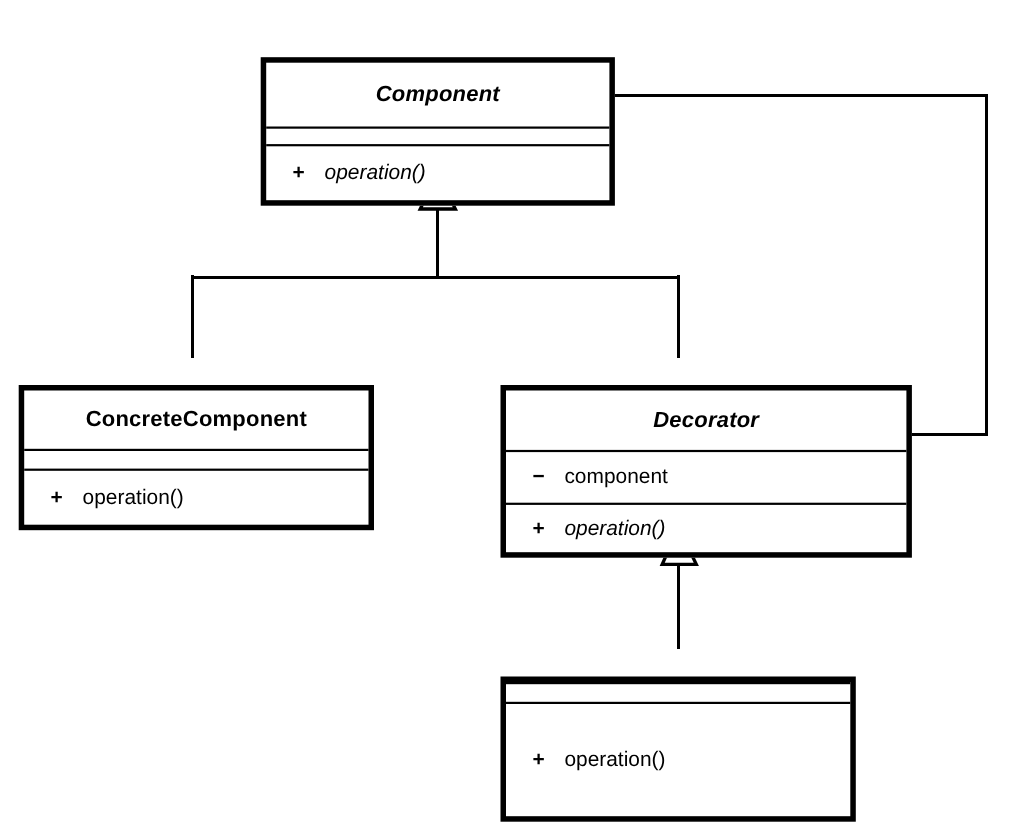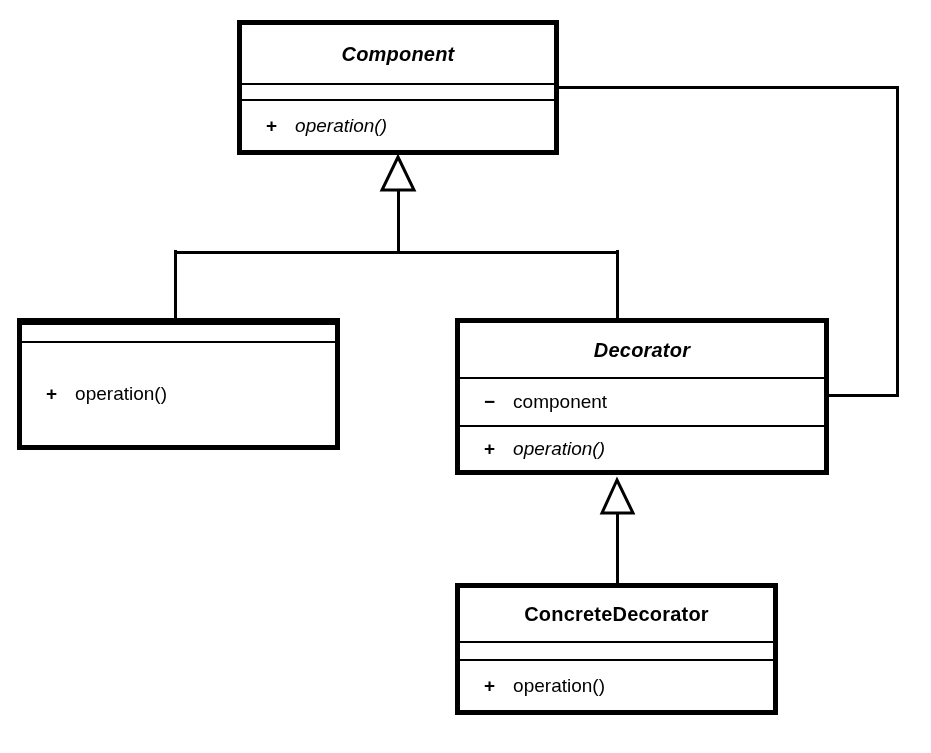--- a/index.html
+++ b/index.html
@@ -22,20 +22,21 @@
     width: 931px;
     height: 753px;
   }
   .uml-class {
     position: absolute;
     box-sizing: border-box;
     background: #ffffff;
     border: 5px solid #000000;
     display: flex;
     flex-direction: column;
+    margin-top: 32px;
   }
   .sec {
     box-sizing: border-box;
     flex: 0 0 auto;
   }
   .sec-title {
     display: flex;
     align-items: center;
     justify-content: center;
     font-weight: bold;
@@ -97,20 +98,21 @@
     <div class="sec sec-attrs" style="height:18px;"></div>
     <div class="sec sec-methods">
       <div class="member italic">
         <span class="vis">+</span>
         <span class="sig">operation()</span>
       </div>
     </div>
   </div>
 
   <div class="uml-class" style="left:17px; top:318px; width:323px; height:132px;">
+    <div class="sec sec-title" style="height:53px;">ConcreteComponent</div>
     <div class="sec sec-attrs" style="height:20px;"></div>
     <div class="sec sec-methods">
       <div class="member">
         <span class="vis">+</span>
         <span class="sig">operation()</span>
       </div>
     </div>
   </div>
 
   <div class="uml-class abstract" style="left:455px; top:318px; width:374px; height:157px;">
@@ -123,21 +125,20 @@
     </div>
     <div class="sec sec-methods">
       <div class="member italic">
         <span class="vis">+</span>
         <span class="sig">operation()</span>
       </div>
     </div>
   </div>
 
   <div class="uml-class" style="left:455px; top:583px; width:323px; height:132px;">
-    <div class="sec sec-title" style="height:53px;">ConcreteDecorator</div>
     <div class="sec sec-attrs" style="height:20px;"></div>
     <div class="sec sec-methods">
       <div class="member">
         <span class="vis">+</span>
         <span class="sig">operation()</span>
       </div>
     </div>
   </div>
 
 </div>

